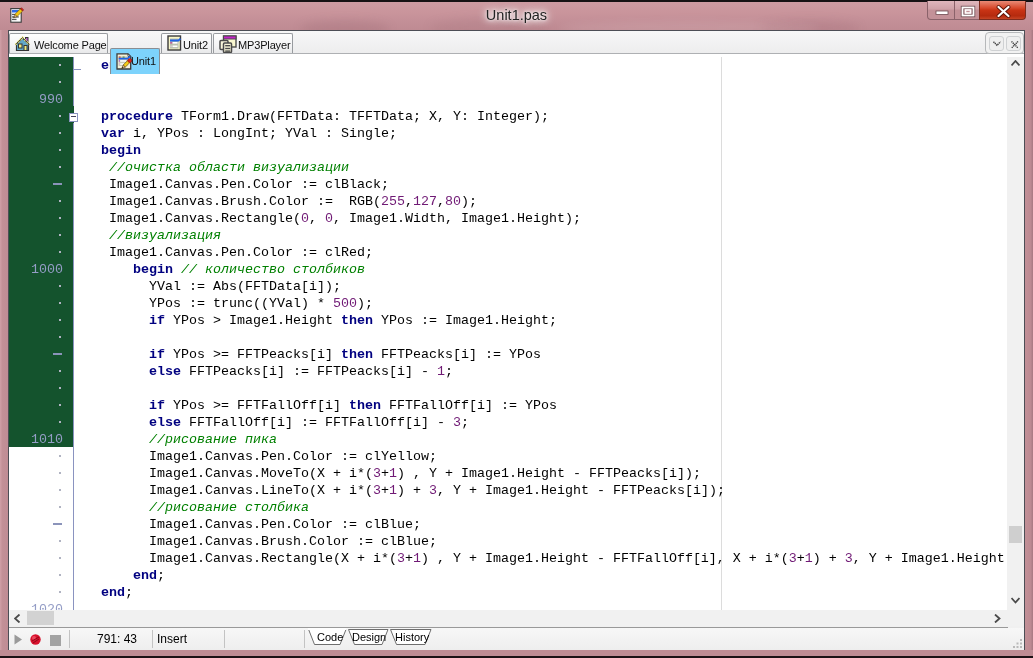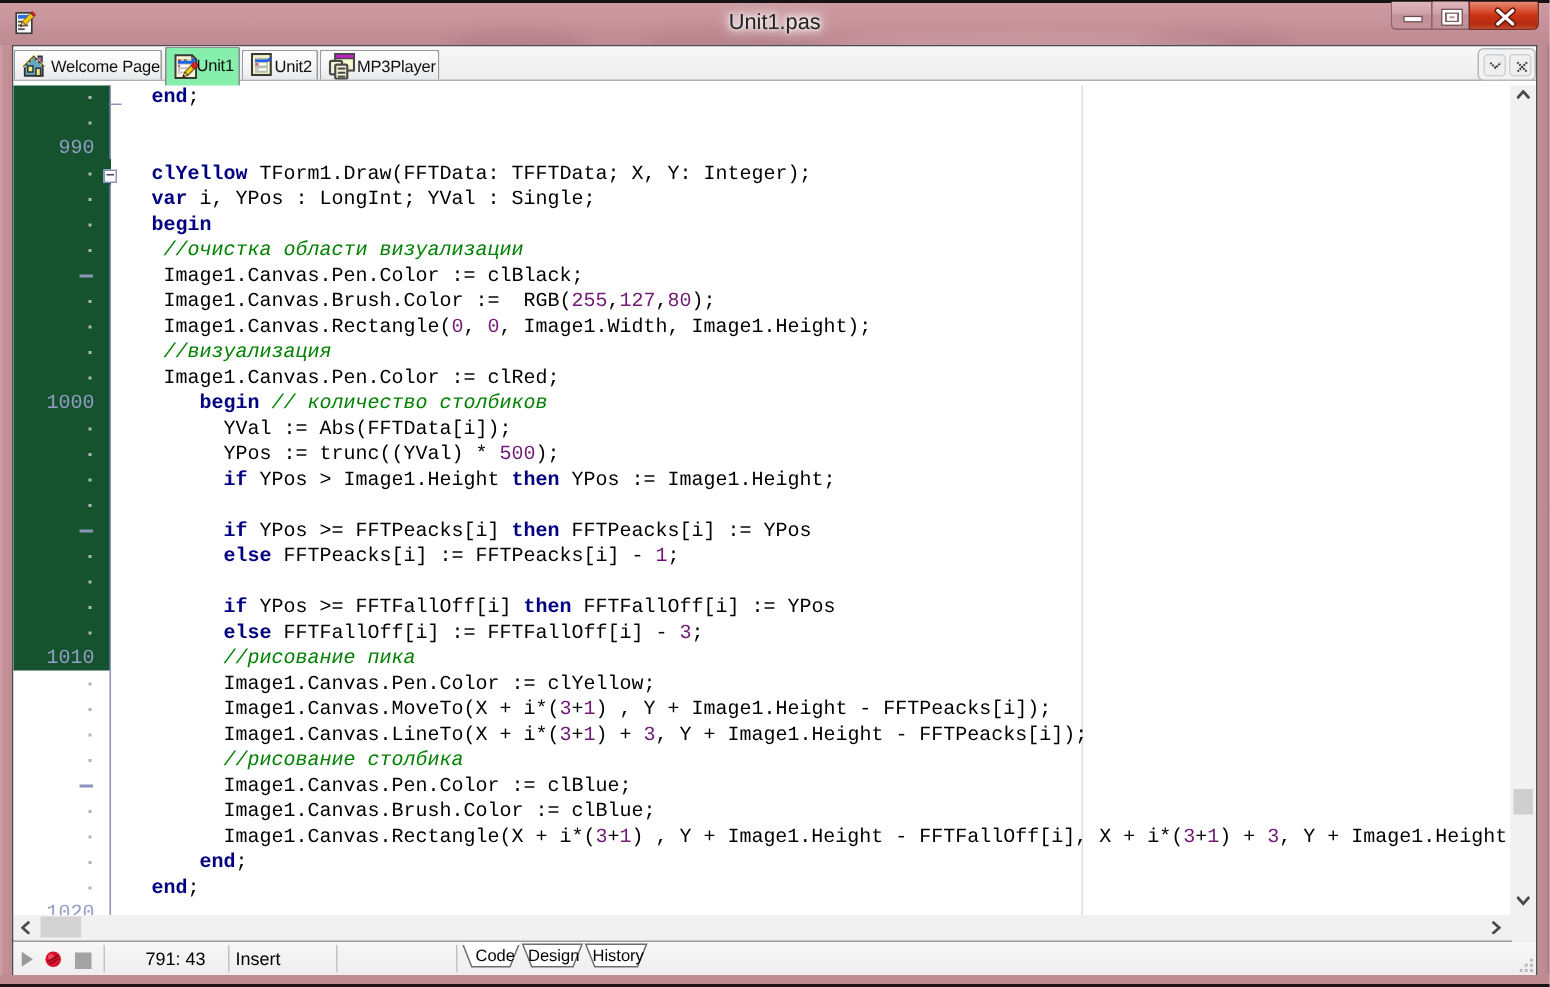--- a/index.html
+++ b/index.html
@@ -32,21 +32,21 @@
 
 #client{position:absolute;left:8px;top:30px;width:1017px;height:620px;
   background:#f0f0f0;border:1px solid #4c4e55;border-bottom:none;}
 
 #tabstrip{position:absolute;left:0;top:0;width:1015px;height:23px;
   background:linear-gradient(#f7f7f7,#ededee);border-bottom:1px solid #aeb0b3;}
 #tabwhite{position:absolute;left:0;top:23px;width:1015px;height:3px;background:#fff;}
 .tab{position:absolute;top:2px;height:20px;border:1px solid #989b9f;border-bottom:none;
   border-radius:2px 2px 0 0;background:linear-gradient(#fefefe,#f4f4f5 60%,#e8e9ea);
   font-size:12px;color:#101010;}
-.tab.active{top:0;height:26px;background:#86efac;border-color:#8a8d92;z-index:5;padding-left:21px;}
+.tab.active{top:17px;height:26px;background:#7dd3fc;border-color:#8a8d92;z-index:5;padding-left:21px;}
 .tab .lbl{position:absolute;top:4.5px;white-space:nowrap;font-size:11px;letter-spacing:-0.15px}
 .tab.active .lbl{top:6px}
 .tab svg{position:absolute}
 #tabbtns{position:absolute;left:976px;top:1px;width:39px;height:22px;
   border:1px solid #b6b8ba;border-radius:4px;background:#f2f2f2;}
 .tbtn{position:absolute;top:3px;width:15px;height:15px;border:1px solid #cfd1d3;
   border-radius:3px;background:#efefef;}
 
 #editor{position:absolute;left:0;top:26px;width:998px;height:553px;background:#fff;}
 #gutter{position:absolute;left:0;top:0;width:65px;height:390px;background:#14532d;}
@@ -243,21 +243,21 @@
       </div>
       <div class="foldseg" style="top:0;height:49px"></div>
       <div class="foldseg" style="top:66px;height:487px"></div>
       <div id="foldtick"></div>
       <div id="foldbox"></div>
       <div id="marginline"></div>
       <div id="code">
 <div><b>end</b>;</div>
 <div>&nbsp;</div>
 <div>&nbsp;</div>
-<div><b>clYellow</b> TForm1.Draw(FFTData: TFFTData; X, Y: Integer);</div>
+<div><b>procedure</b> TForm1.Draw(FFTData: TFFTData; X, Y: Integer);</div>
 <div><b>var</b> i, YPos : LongInt; YVal : Single;</div>
 <div><b>begin</b></div>
 <div> <i>//очистка области визуализации</i></div>
 <div> Image1.Canvas.Pen.Color := clBlack;</div>
 <div> Image1.Canvas.Brush.Color :=  RGB(<s>255</s>,<s>127</s>,<s>80</s>);</div>
 <div> Image1.Canvas.Rectangle(<s>0</s>, <s>0</s>, Image1.Width, Image1.Height);</div>
 <div> <i>//визуализация</i></div>
 <div> Image1.Canvas.Pen.Color := clRed;</div>
 <div>    <b>begin</b> <i>// количество столбиков</i></div>
 <div>      YVal := Abs(FFTData[i]);</div>

